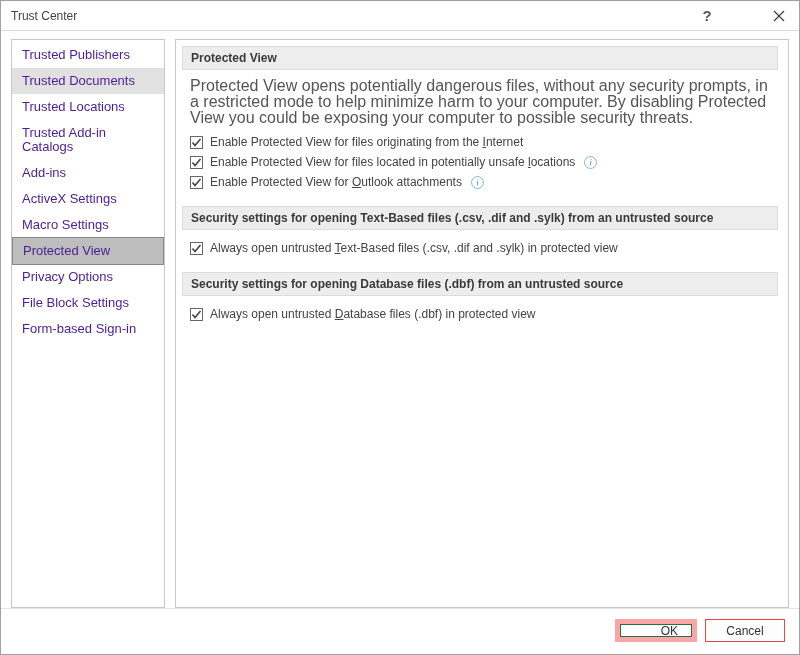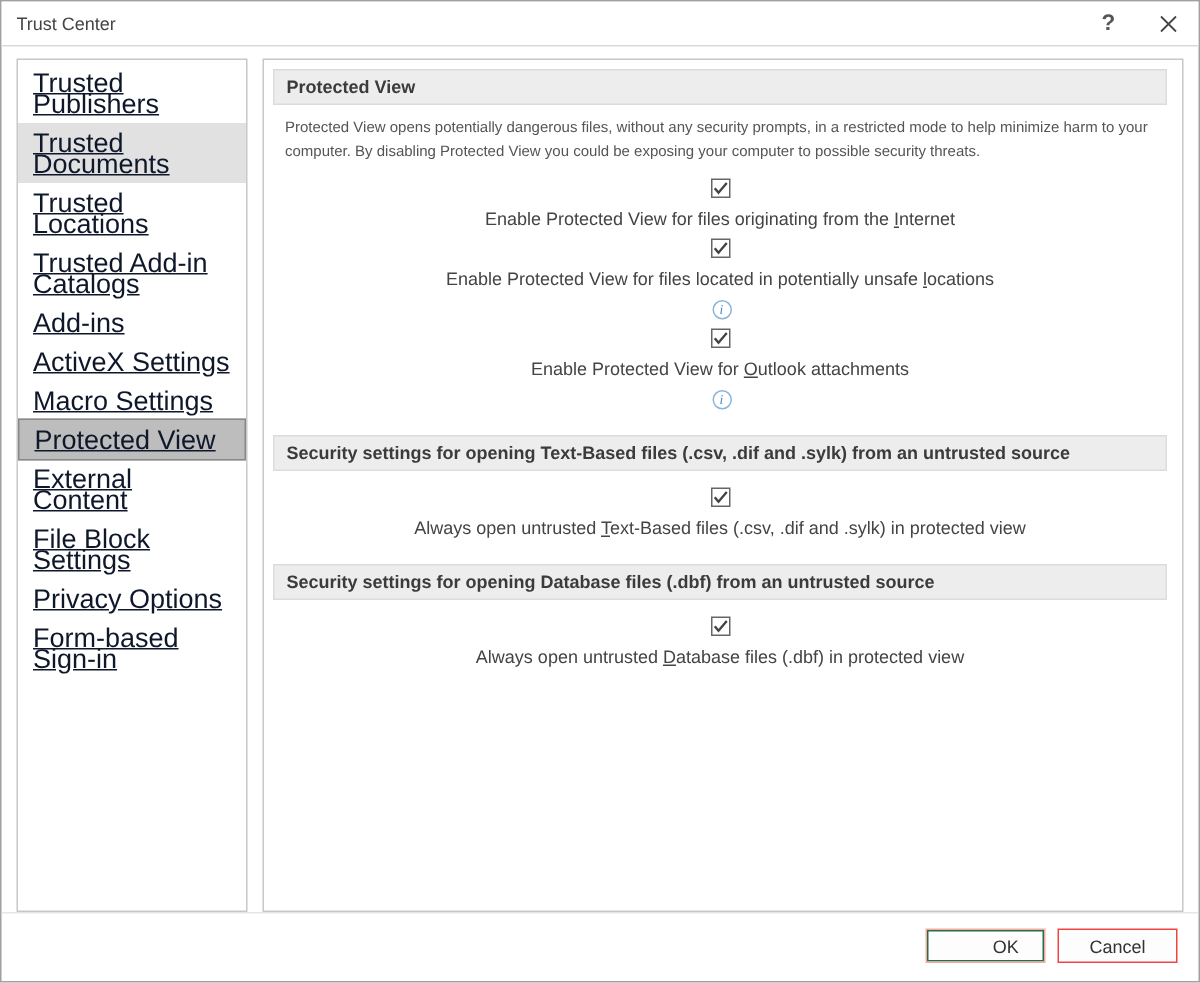--- a/index.html
+++ b/index.html
@@ -16,20 +16,21 @@
     display: flex;
     flex-direction: column;
   }
   .titlebar {
     display: flex;
     align-items: center;
     height: 30px;
     padding: 0 0 0 10px;
     border-bottom: 1px solid #d9d9d9;
     background: #ffffff;
+    gap: 32px;
   }
   .titlebar .title {
     flex: 1;
     font-size: 12px;
     color: #444;
   }
   .titlebar .winbtn {
     width: 40px;
     height: 30px;
     display: flex;
@@ -53,25 +54,24 @@
     width: 154px;
     border: 1px solid #c8c8c8;
     background: #fff;
     overflow: hidden;
     display: flex;
     flex-direction: column;
     padding: 2px 0;
   }
   .sidebar-item {
     padding: 6px 10px 6px 10px;
-    font-size: 18px;
-    color: #0f172a;
+    font-size: 13px;
+    color: #4c1d95;
     cursor: default;
     line-height: 14px;
-    text-decoration: underline;
   }
   .sidebar-item.highlight {
     background: #e1e1e1;
   }
   .sidebar-item.selected {
     background: #bdbdbd;
     border: 1px solid #888;
     margin: -1px 0;
     position: relative;
   }
@@ -89,30 +89,29 @@
     font-weight: 600;
     font-size: 12px;
     padding: 4px 8px;
     margin-bottom: 8px;
   }
   .section-body {
     padding: 0 8px 14px 8px;
   }
   .desc {
     color: #555;
-    font-size: 10px;
+    font-size: 16px;
     line-height: 16px;
     margin-bottom: 6px;
   }
   .checkrow {
     display: flex;
     align-items: center;
     gap: 7px;
     padding: 3px 0;
-    flex-direction: column;
   }
   .checkbox {
     width: 13px;
     height: 13px;
     border: 1px solid #666;
     background: #fff;
     display: inline-flex;
     align-items: center;
     justify-content: center;
     flex-shrink: 0;
@@ -154,21 +153,21 @@
     background: #fdfdfd;
     font-size: 12px;
     color: #333;
     display: inline-flex;
     align-items: center;
     justify-content: center;
     cursor: default;
     padding: 0 14px;
   }
   .btn.default {
-    border: 1px solid #fca5a5;
+    border: 5px solid #fca5a5;
     box-shadow: 0 0 0 1px #217346 inset;
     padding-left: 41px;
   }
 </style>
 </head>
 <body>
 
 <div class="titlebar">
   <div class="title">Trust Center</div>
   <div class="winbtn help">?</div>
@@ -184,23 +183,22 @@
 
   <div class="sidebar">
     <div class="sidebar-item"><span>Trusted Publishers</span></div>
     <div class="sidebar-item highlight"><span>Trusted Documents</span></div>
     <div class="sidebar-item"><span>Trusted Locations</span></div>
     <div class="sidebar-item"><span>Trusted Add-in Catalogs</span></div>
     <div class="sidebar-item"><span>Add-ins</span></div>
     <div class="sidebar-item"><span>ActiveX Settings</span></div>
     <div class="sidebar-item"><span>Macro Settings</span></div>
     <div class="sidebar-item selected"><span>Protected View</span></div>
-    <div class="sidebar-item"><span>External Content</span></div>
+    <div class="sidebar-item"><span>Privacy Options</span></div>
     <div class="sidebar-item"><span>File Block Settings</span></div>
-    <div class="sidebar-item"><span>Privacy Options</span></div>
     <div class="sidebar-item"><span>Form-based Sign-in</span></div>
   </div>
 
   <div class="mainpane">
 
     <div class="section-header">Protected View</div>
     <div class="section-body">
       <div class="desc">Protected View opens potentially dangerous files, without any security prompts, in a restricted mode to help minimize harm to your computer. By disabling Protected View you could be exposing your computer to possible security threats.</div>
 
       <div class="checkrow">

